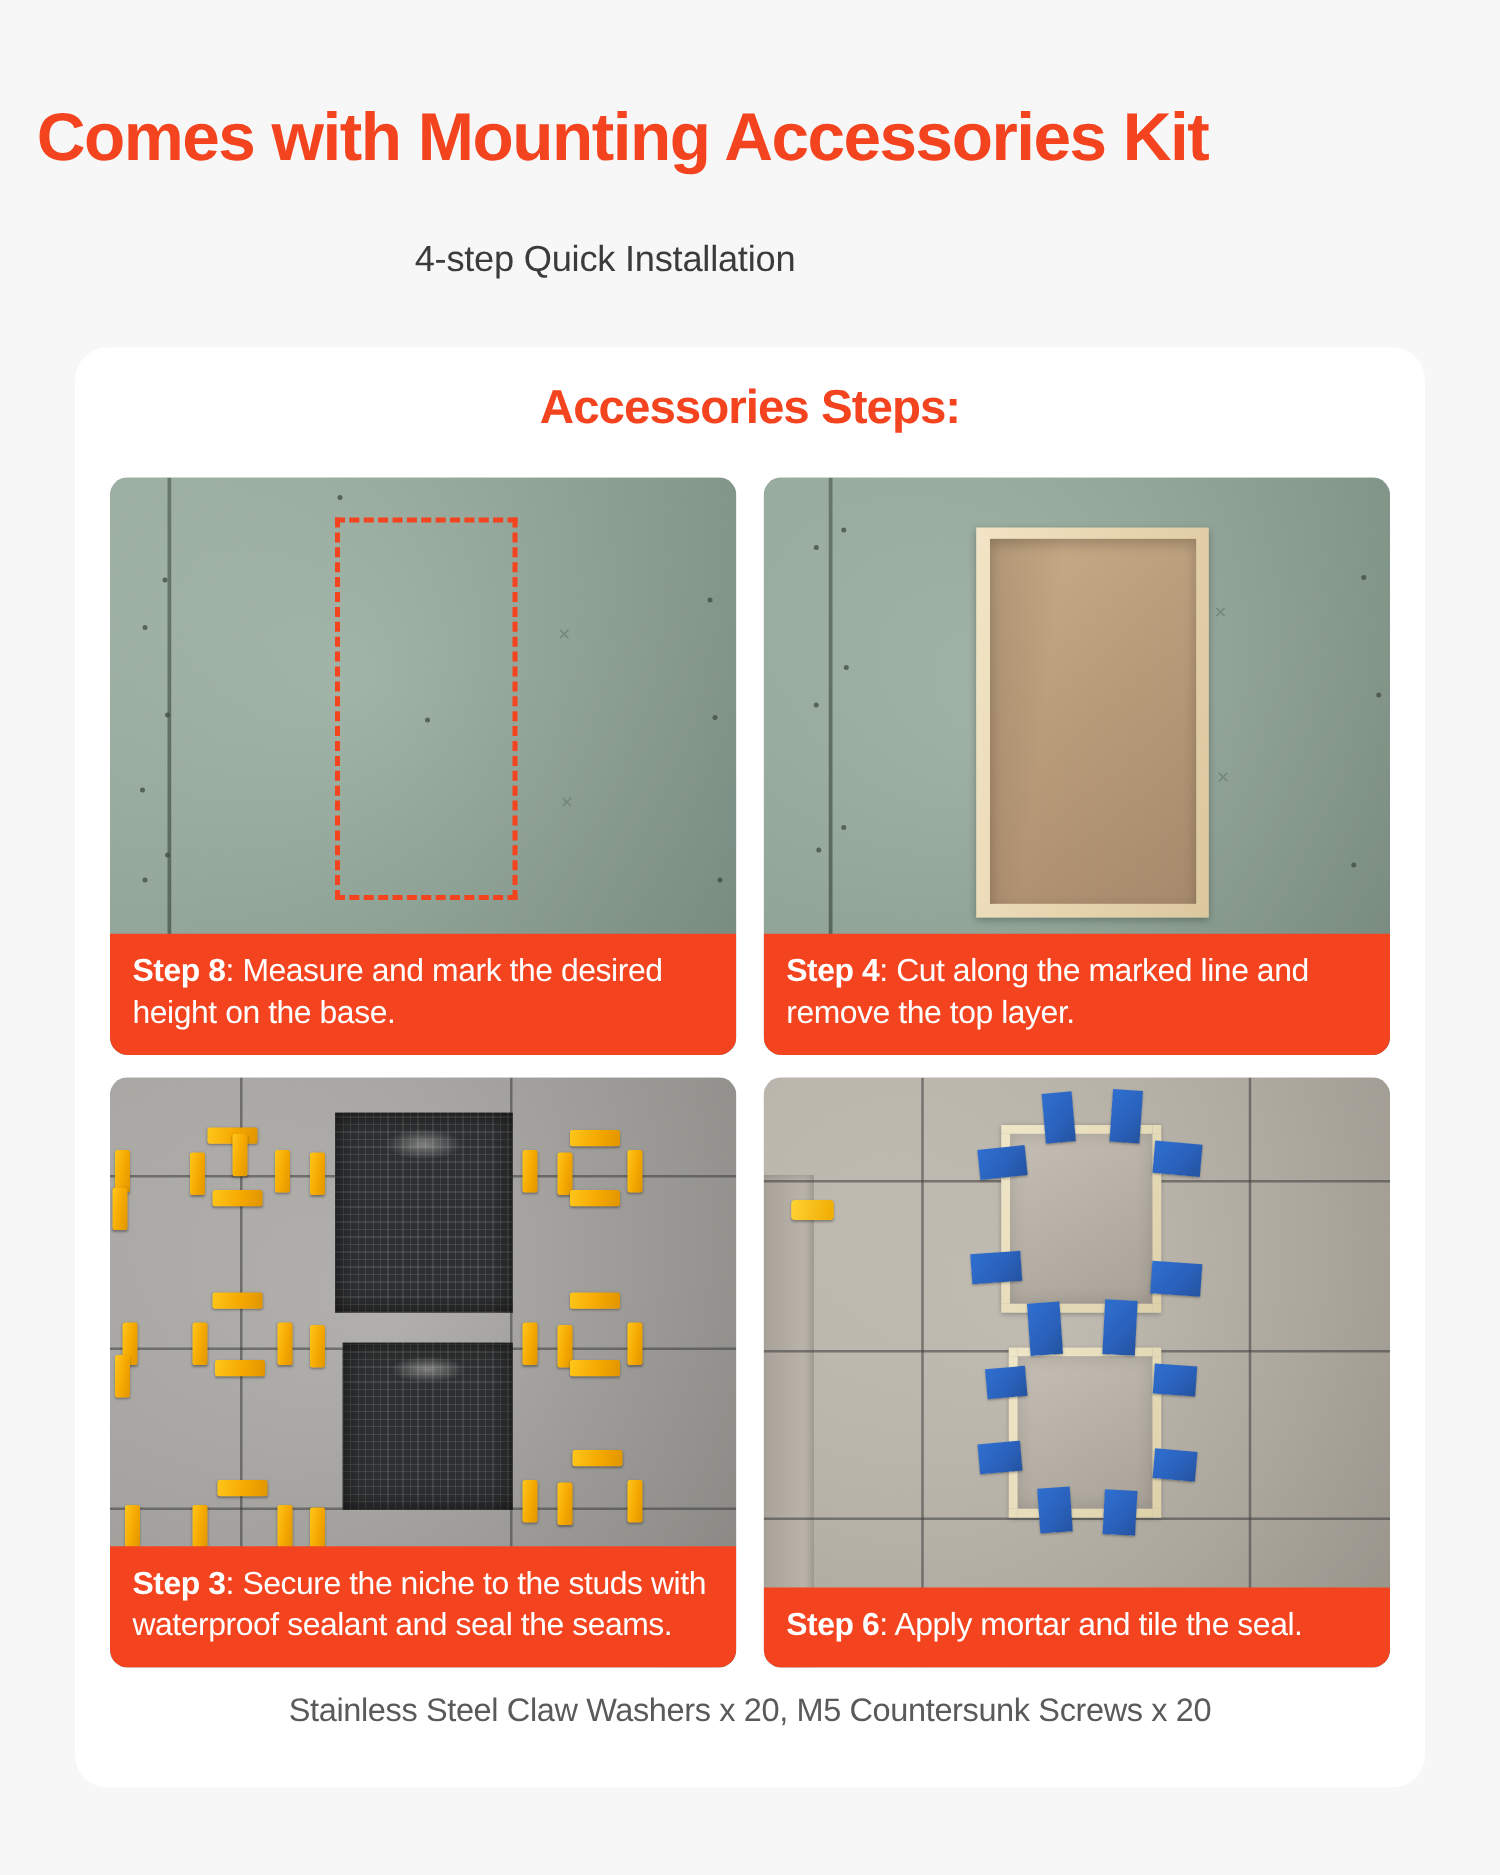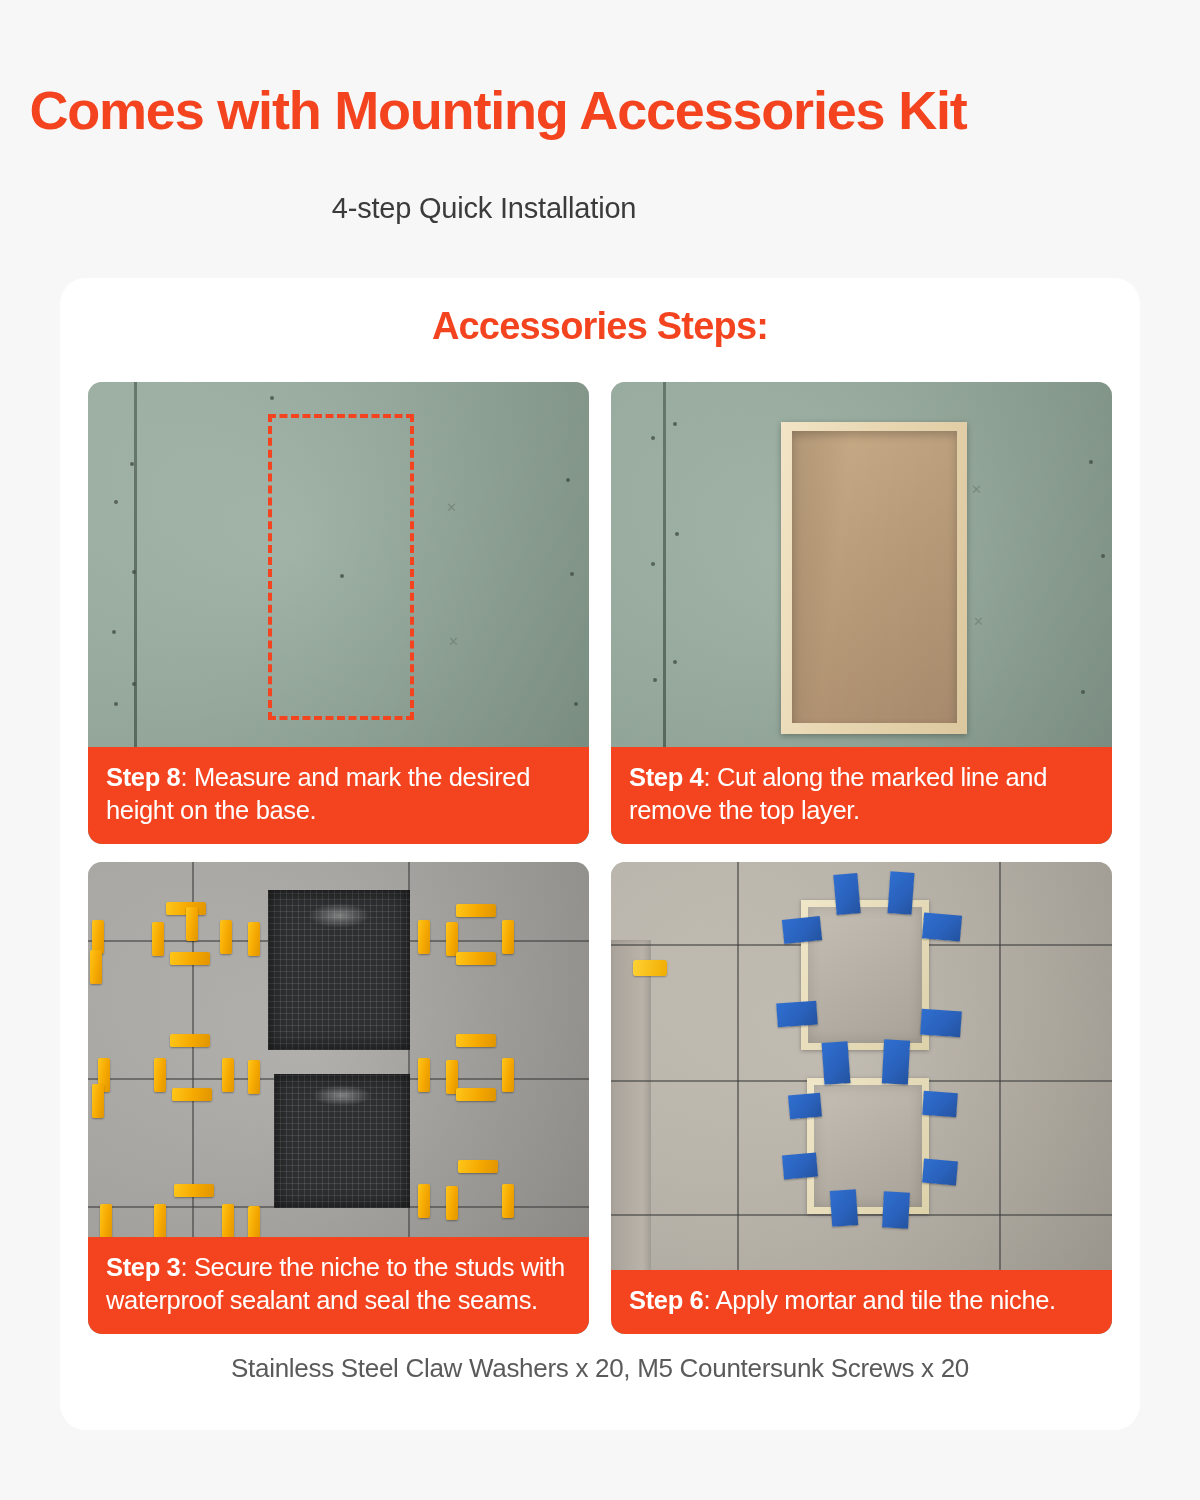--- a/index.html
+++ b/index.html
@@ -382,21 +382,21 @@
           <div class="tape" style="left:272px; top:178px; width:26px; height:44px; transform:rotate(3deg);"></div>
 
           <div class="tape" style="left:178px; top:232px; width:32px; height:24px; transform:rotate(-5deg);"></div>
           <div class="tape" style="left:312px; top:230px; width:34px; height:24px; transform:rotate(4deg);"></div>
           <div class="tape" style="left:172px; top:292px; width:34px; height:24px; transform:rotate(-5deg);"></div>
           <div class="tape" style="left:312px; top:298px; width:34px; height:24px; transform:rotate(5deg);"></div>
           <div class="tape" style="left:220px; top:328px; width:26px; height:36px; transform:rotate(-4deg);"></div>
           <div class="tape" style="left:272px; top:330px; width:26px; height:36px; transform:rotate(3deg);"></div>
         </div>
         <div class="caption">
-          <b>Step 6</b><span>: </span><span>Apply mortar and tile the niche.</span>
+          <b>Step 6</b><span>: </span><span>Apply mortar and tile the seal.</span>
         </div>
       </div>
 
     </div>
 
     <div class="footer-note">Stainless Steel Claw Washers x 20, M5 Countersunk Screws x 20</div>
   </div>
 </div>
 
 </body></html>

